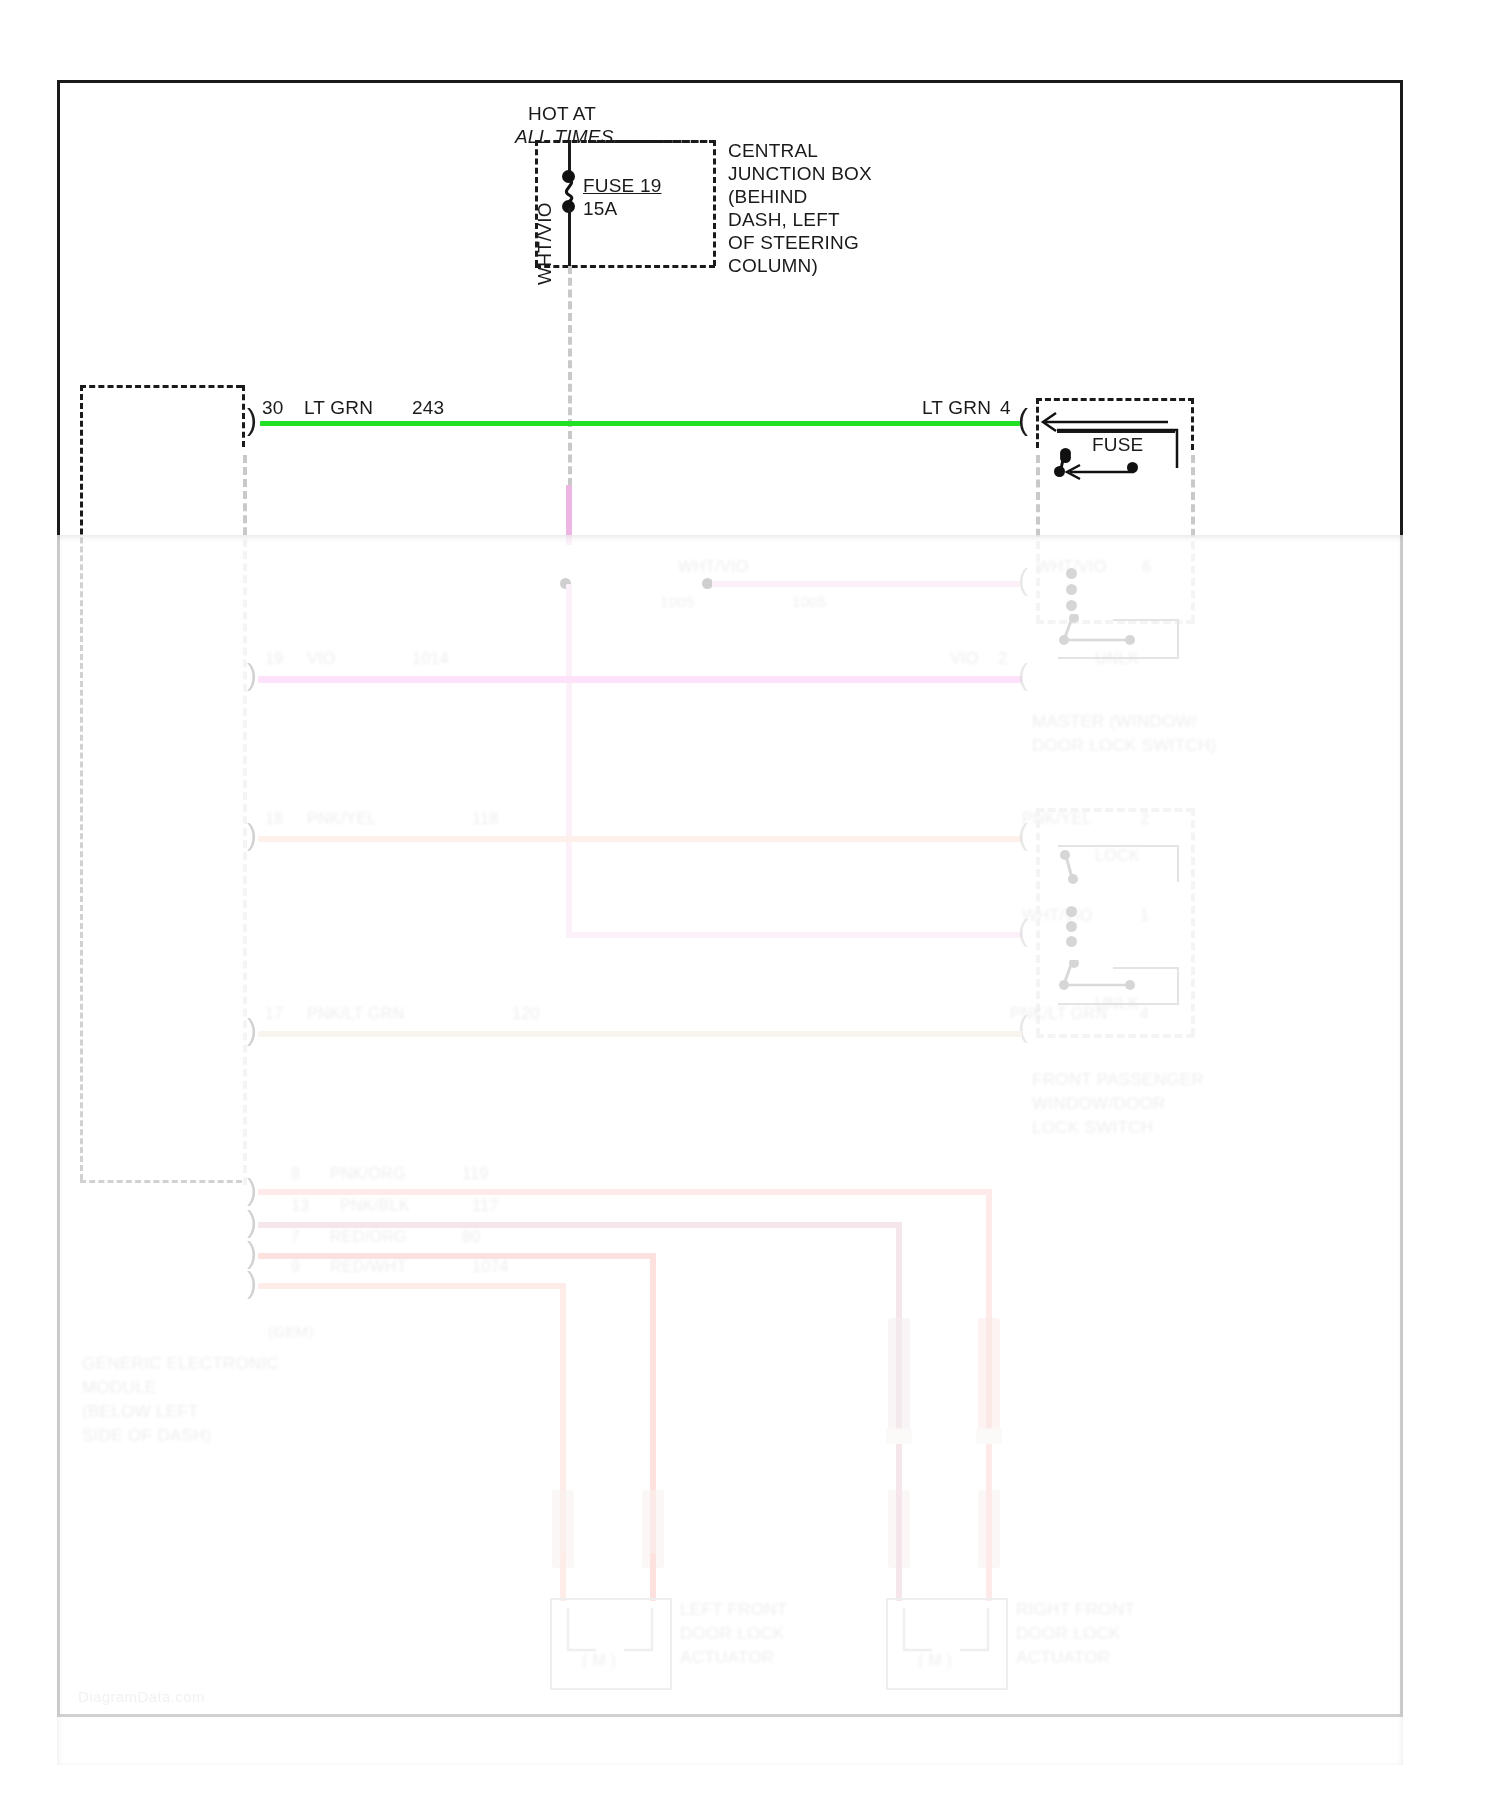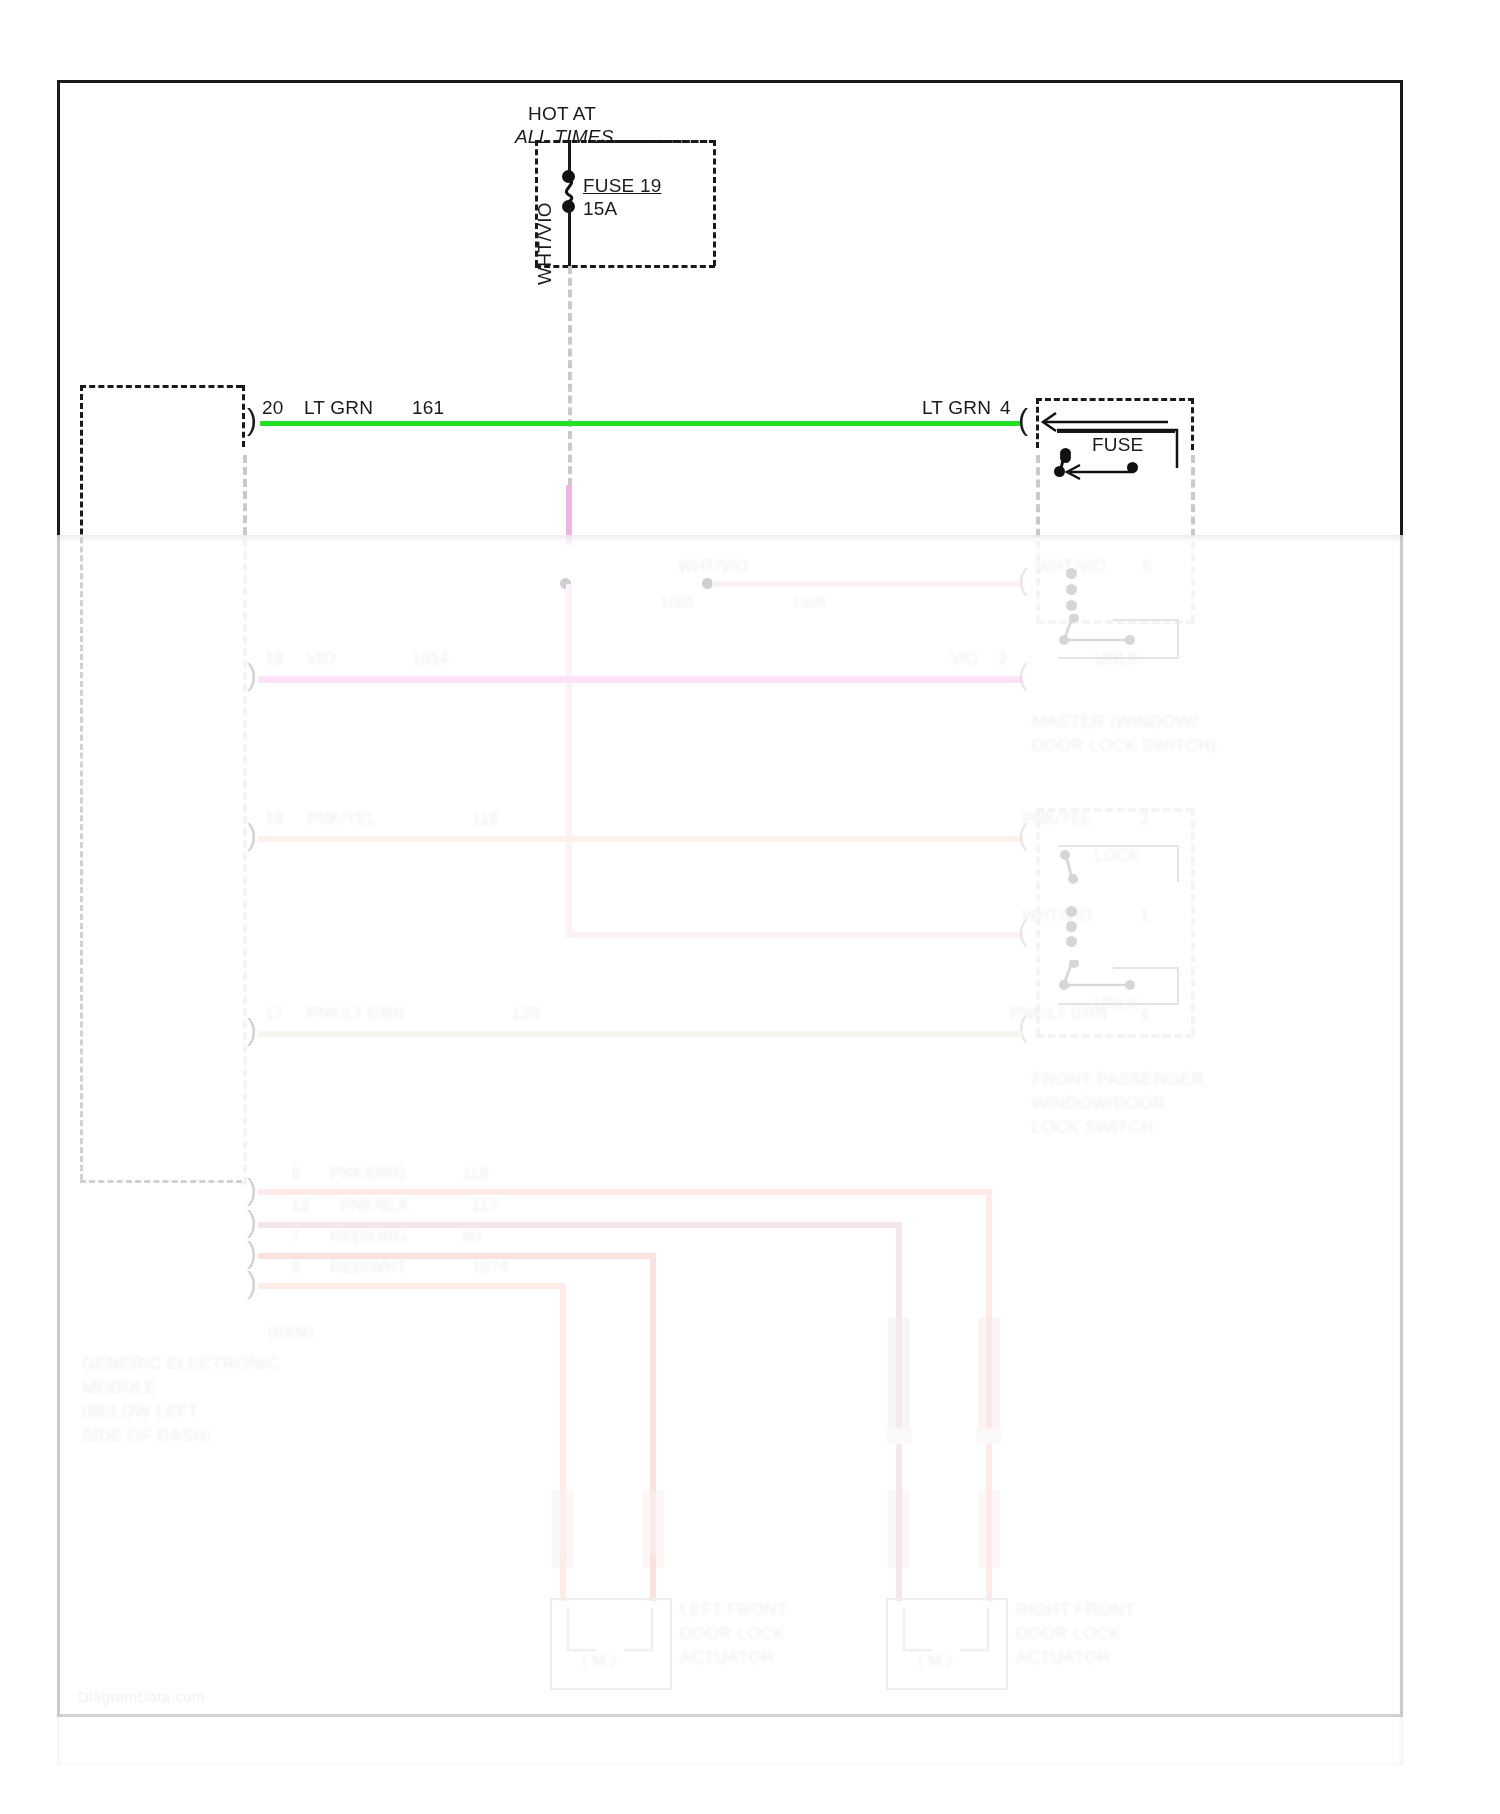--- a/index.html
+++ b/index.html
@@ -106,20 +106,26 @@
 
   <div class="lbl" style="left:528px;top:102px;">HOT AT</div>
   <div class="lbl" style="left:515px;top:125px;font-style:italic;">ALL TIMES</div>
 
   <div class="dash-h" style="left:535px;top:140px;width:180px;"></div>
   <div class="dash-h" style="left:588px;top:140px;width:128px;"></div>
   <div class="dash-v" style="left:535px;top:140px;height:126px;"></div>
   <div class="dash-v" style="left:713px;top:140px;height:126px;"></div>
   <div class="dash-h" style="left:535px;top:265px;width:180px;"></div>
 
+  <div class="lbl" style="left:728px;top:139px;">CENTRAL
+JUNCTION BOX
+(BEHIND
+DASH, LEFT
+OF STEERING
+COLUMN)</div>
 
   <div class="blk-v" style="left:568px;top:140px;height:36px;"></div>
   <div class="dot" style="left:562px;top:170px;"></div>
 
   <svg class="fuse-sq" style="left:556px;top:178px;" width="28" height="30" viewBox="0 0 28 30">
     <path d="M13 1 C 22 6, 4 12, 13 17 C 22 22, 6 24, 13 29" fill="none" stroke="#111" stroke-width="3"></path>
   </svg>
   <div class="dot" style="left:562px;top:200px;"></div>
   <div class="blk-v" style="left:568px;top:208px;height:58px;"></div>
 
@@ -130,23 +136,23 @@
   <div class="lbl" style="left:533px;top:285px;transform:rotate(-90deg);transform-origin:left top;">WHT/VIO</div>
 
   <div class="dash-h" style="left:80px;top:385px;width:162px;"></div>
   <div class="dash-v" style="left:80px;top:385px;height:795px;"></div>
   <div class="dash-h" style="left:80px;top:1180px;width:162px;"></div>
   <div class="dash-v" style="left:242px;top:385px;height:62px;"></div>
 
   <div class="gdash-v" style="left:243px;top:455px;height:730px;"></div>
 
   <div class="conn-open" style="left:247px;top:405px;">)</div>
-  <div class="lbl" style="left:262px;top:396px;">20</div>
+  <div class="lbl" style="left:262px;top:396px;">30</div>
   <div class="lbl" style="left:304px;top:396px;">LT GRN</div>
-  <div class="lbl" style="left:412px;top:396px;">161</div>
+  <div class="lbl" style="left:412px;top:396px;">243</div>
 
   <div class="wire" style="left:260px;top:421px;width:760px;background:#22e024;"></div>
 
   <div class="lbl" style="left:922px;top:396px;">LT GRN</div>
   <div class="lbl" style="left:1000px;top:396px;">4</div>
   <div class="conn-open" style="left:1018px;top:405px;">(</div>
 
   <div class="dash-v" style="left:1036px;top:398px;height:50px;"></div>
   <div class="dash-h" style="left:1036px;top:398px;width:158px;"></div>
   <div class="dash-v" style="left:1191px;top:398px;height:52px;"></div>

